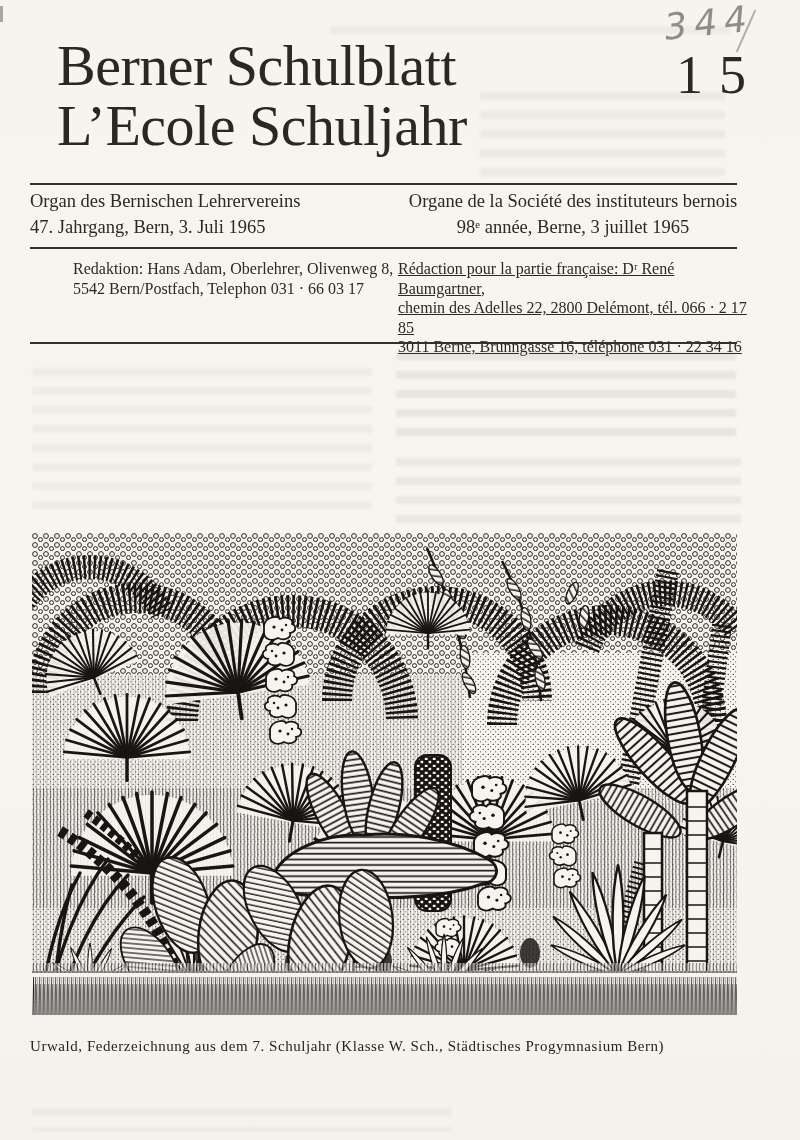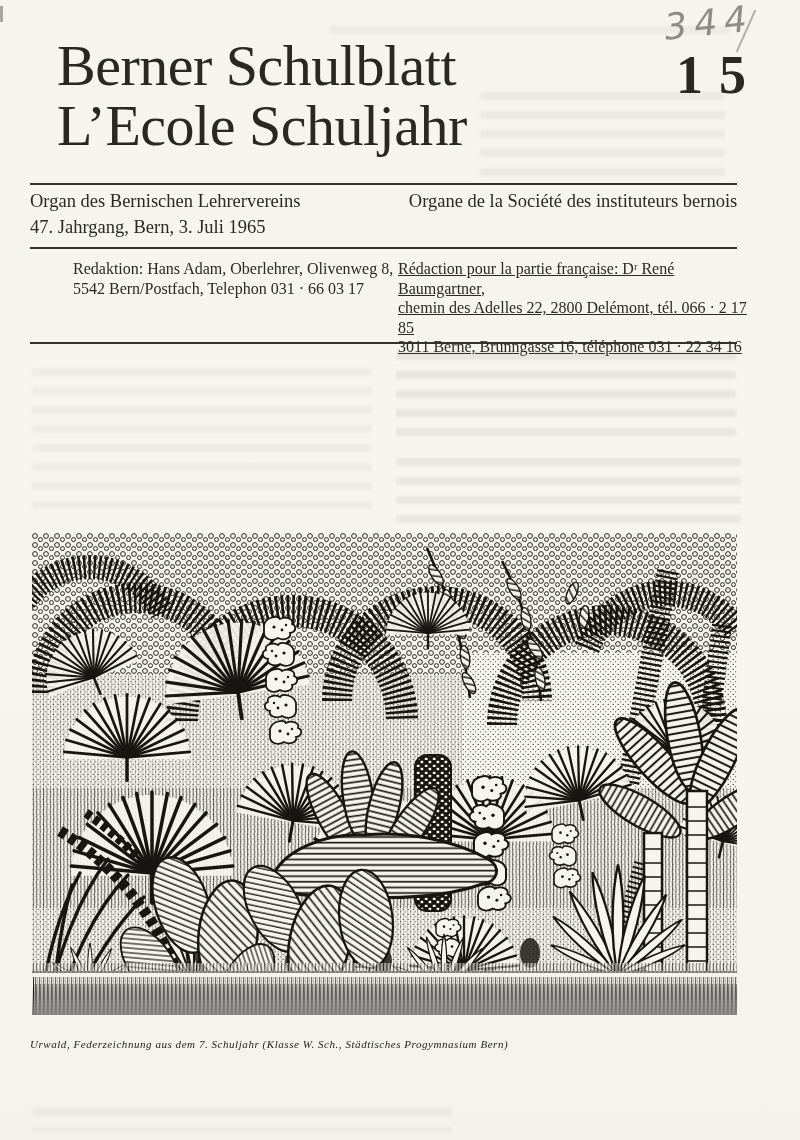--- a/index.html
+++ b/index.html
@@ -11,21 +11,21 @@
   .handnum{position:absolute;top:0px;left:664px;width:130px;
            font-family:"DejaVu Sans",sans-serif;font-style:italic;font-weight:300;
            font-size:36px;letter-spacing:7px;color:#8f8d87;transform:rotate(-6deg);}
   .handstroke{position:absolute;top:8px;left:745px;width:2px;height:46px;background:#b4b2ac;
               transform:rotate(24deg);}
 
   
   .title{position:absolute;left:28px;top:36px;font-size:58px;line-height:60px;
          letter-spacing:-0.5px;font-weight:500;color:#2a2823;margin-left:29px;}
   .issue{position:absolute;left:676px;top:44px;font-size:54px;letter-spacing:16px;
-         color:#2a2823;font-weight:700;}
+         color:#2a2823;font-weight:400;}
 
   .rule{position:absolute;left:30px;width:707px;height:2px;background:#33312c;}
   .rule1{top:183px;}
   .rule2{top:247px;}
   .rule3{top:342px;}
 
   .organ{position:absolute;top:188px;font-size:18.5px;line-height:26px;color:#2b2924;font-family:Liberation Serif, serif;}
   .organ.left{left:30px;width:360px;}
   .organ.right{left:398px;width:350px;text-align:center;}
 
@@ -39,22 +39,22 @@
   .bleed.b1{left:480px;top:92px;width:245px;height:88px;opacity:.4;}
   .bleed.b2{left:396px;top:352px;width:340px;height:92px;}
   .bleed.b3{left:396px;top:458px;width:345px;height:72px;opacity:.45;}
   .bleed.b4{left:32px;top:368px;width:340px;height:150px;opacity:.3;}
   .bleed.b5{left:330px;top:26px;width:400px;height:14px;opacity:.35;}
   .bleed.b6{left:32px;top:1108px;width:420px;height:24px;opacity:.3;}
   .scanmark{position:absolute;left:0;top:6px;width:3px;height:16px;background:#a9a7a1;}
 
   
   .art{position:absolute;left:32px;top:533px;width:705px;height:482px;}
-  .caption{position:absolute;left:30px;top:1038px;width:640px;font-size:11px;
-           letter-spacing:.55px;color:#26241f;font-style:italic;}
+  .caption{position:absolute;left:30px;top:1038px;width:640px;font-size:15px;
+           letter-spacing:.55px;color:#26241f;}
 </style>
 </head>
 <body>
 
 <div class="page">
 
   <div class="scanmark"></div>
 
   <div class="handnum">344</div>
   <div class="handstroke"></div>
@@ -69,20 +69,21 @@
   <div class="issue">15</div>
 
   <div class="rule rule1"></div>
 
   <div class="organ left">
     <div>Organ des Bernischen Lehrervereins</div>
     <div>47. Jahrgang, Bern, 3. Juli 1965</div>
   </div>
   <div class="organ right">
     <div>Organe de la Société des instituteurs bernois</div>
+    <div>98ᵉ année, Berne, 3 juillet 1965</div>
   </div>
 
   <div class="rule rule2"></div>
 
   <div class="redak left">
     <div>Redaktion: Hans Adam, Oberlehrer, Olivenweg 8,</div>
     <div>5542 Bern/Postfach, Telephon 031 · 66 03 17</div>
   </div>
   <div class="redak right">
     <div>Rédaction pour la partie française: Dʳ René Baumgartner,</div>

